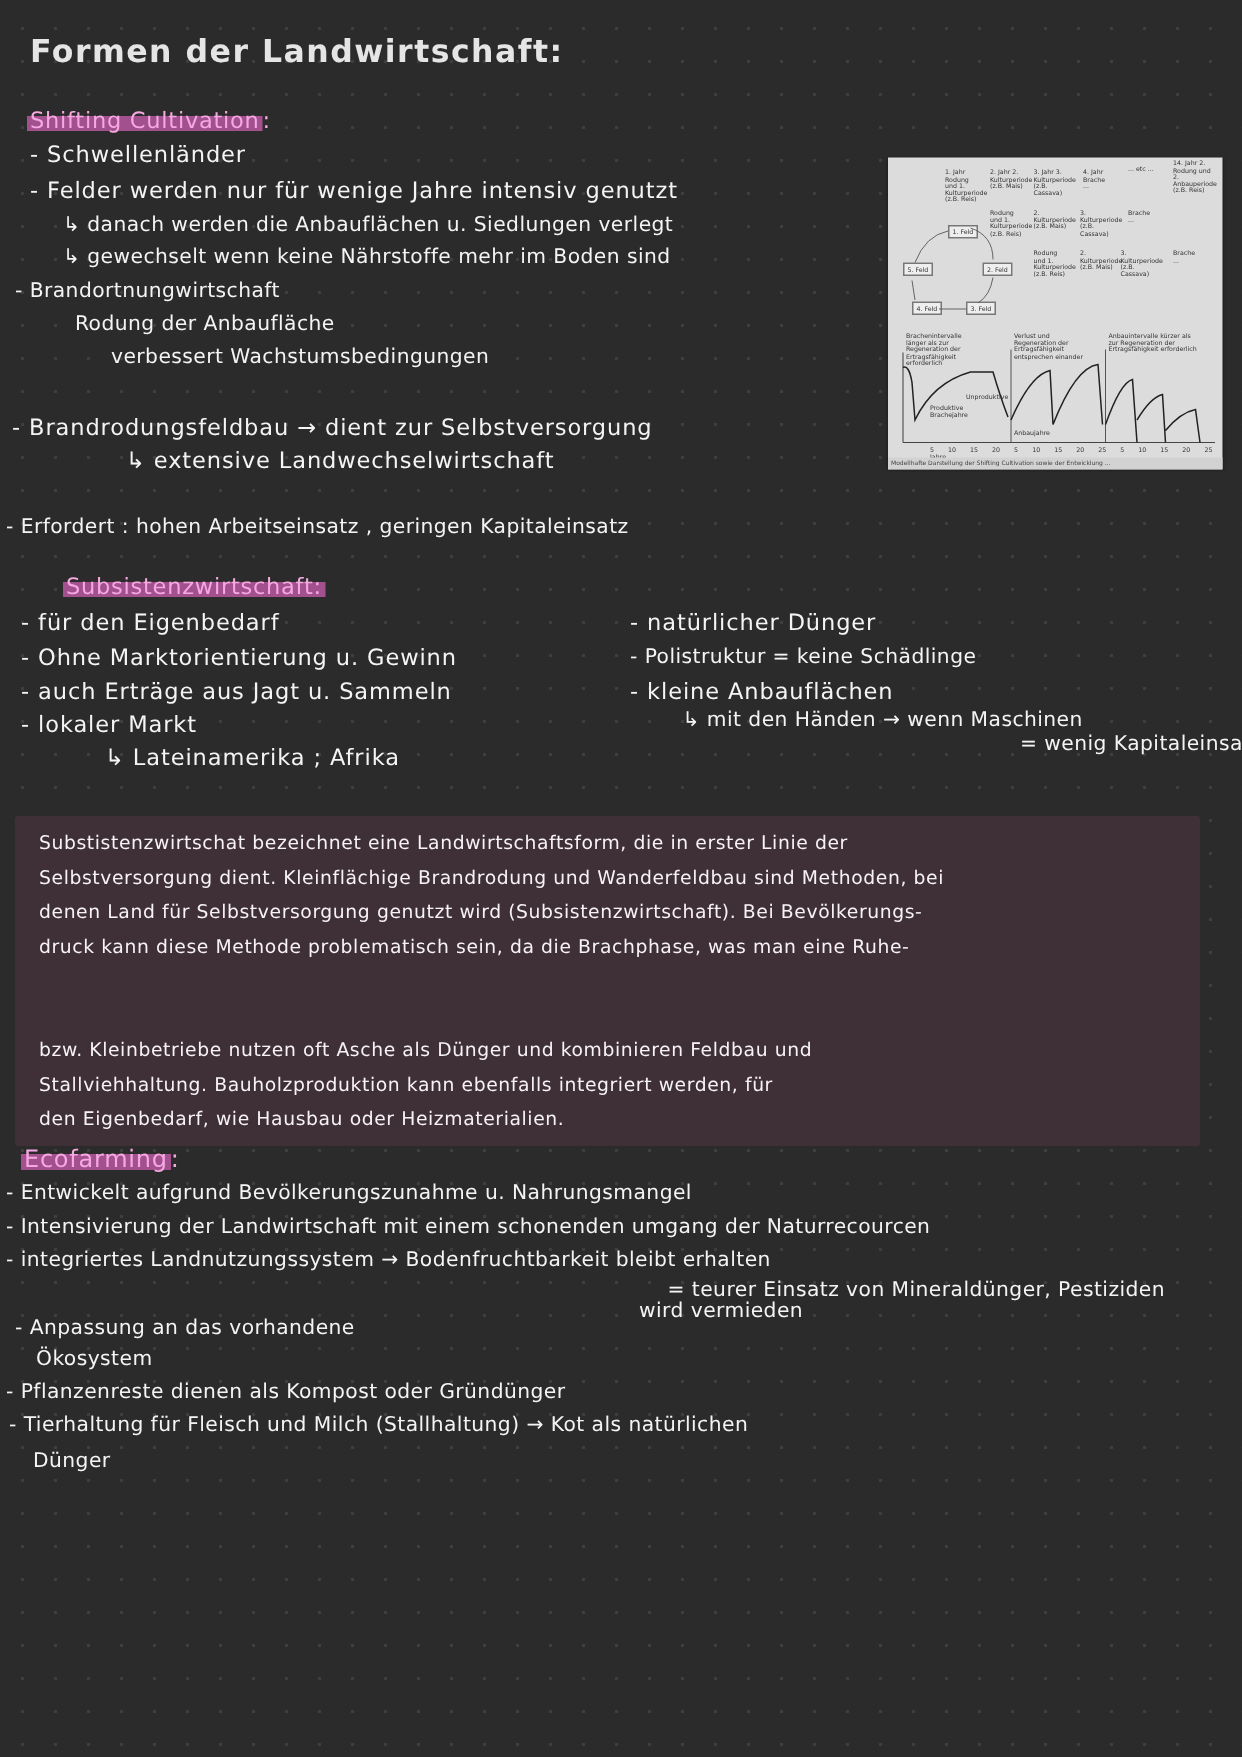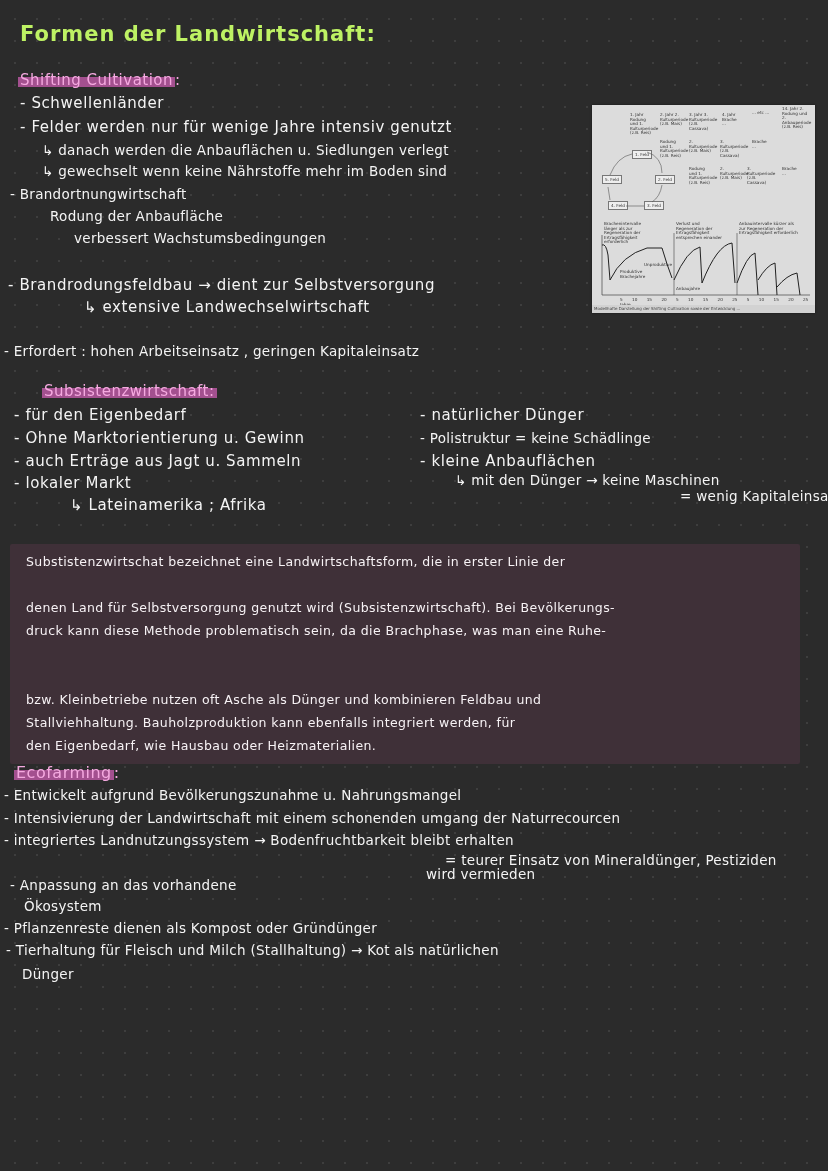--- a/index.html
+++ b/index.html
@@ -6,21 +6,21 @@
   body {
     width: 828px; height: 1171px; overflow: hidden; position: relative;
     background-color: #2b2b2b;
     background-image: radial-gradient(circle, #3e3e3e 1px, transparent 1.4px);
     background-size: 22px 22px;
     background-position: 4px 8px;
     font-family: "DejaVu Sans", sans-serif;
     color: #f2f2f2;
   }
   .abs { position: absolute; white-space: nowrap; }
-  .title { color: #bef264; font-size: 21px; font-weight: bold; letter-spacing: 1px; }
+  .title { color: #e5e5e5; font-size: 21px; font-weight: bold; letter-spacing: 1px; }
   .heading { color: #f5a9e0; font-size: 15px; letter-spacing: 0.5px; }
   .hl { background: linear-gradient(transparent 35%, #a3508f 35%, #a3508f 90%, transparent 90%); padding: 0 2px; border-radius: 2px; }
   .line { font-size: 15px; letter-spacing: 0.6px; color: #f4f4f4; }
   .small { font-size: 13.5px; letter-spacing: 0.3px; }
   .para-box {
     position: absolute; left: 10px; top: 544px; width: 790px; height: 220px;
     background: #3f3038; border-radius: 2px;
   }
   .para-line { position: absolute; left: 16px; font-size: 12.5px; letter-spacing: 0.4px; white-space: nowrap; color: #f7f2f5; }
   .diagram {
@@ -100,25 +100,26 @@
 </div>
 <div class="abs line" style="left:14px; top:406px;">- für den Eigenbedarf</div>
 <div class="abs line" style="left:14px; top:429px;">- Ohne Marktorientierung u. Gewinn</div>
 <div class="abs line" style="left:14px; top:452px;">- auch Erträge aus Jagt u. Sammeln</div>
 <div class="abs line" style="left:14px; top:474px;">- lokaler Markt</div>
 <div class="abs line" style="left:54px; top:496px;margin-left:16px;">↳ Lateinamerika ; Afrika</div>
 
 <div class="abs line" style="left:420px; top:406px;">- natürlicher Dünger</div>
 <div class="abs line small" style="left:420px; top:430px;">- Polistruktur = keine Schädlinge</div>
 <div class="abs line" style="left:420px; top:452px;">- kleine Anbauflächen</div>
-<div class="abs line small" style="left:455px; top:472px;">↳ mit den Dünger → keine Maschinen</div>
+<div class="abs line small" style="left:455px; top:472px;">↳ mit den Händen → wenn Maschinen</div>
 <div class="abs line small" style="left:680px; top:488px;">= wenig Kapitaleinsatz</div>
 
 <div class="para-box">
   <div class="para-line" style="top:10px;">Substistenzwirtschat  bezeichnet eine  Landwirtschaftsform, die  in erster Linie der</div>
+  <div class="para-line" style="top:33px;">Selbstversorgung dient. Kleinflächige Brandrodung und Wanderfeldbau  sind Methoden, bei</div>
   <div class="para-line" style="top:56px;">denen Land für Selbstversorgung genutzt wird (Subsistenzwirtschaft). Bei Bevölkerungs-</div>
   <div class="para-line" style="top:79px;">druck  kann diese Methode  problematisch sein, da die Brachphase, was man eine Ruhe-</div>
   <div class="para-line" style="top:148px;">bzw. Kleinbetriebe nutzen oft Asche als Dünger  und  kombinieren  Feldbau und</div>
   <div class="para-line" style="top:171px;">Stallviehhaltung. Bauholzproduktion   kann ebenfalls  integriert werden, für</div>
   <div class="para-line" style="top:194px;">den Eigenbedarf, wie Hausbau oder  Heizmaterialien.</div>
 </div>
 
 <div class="abs heading" style="left:14px; top:763px; font-size:16px;">
   <span class="hl">Ecofarming</span><span>:</span>
 </div>

